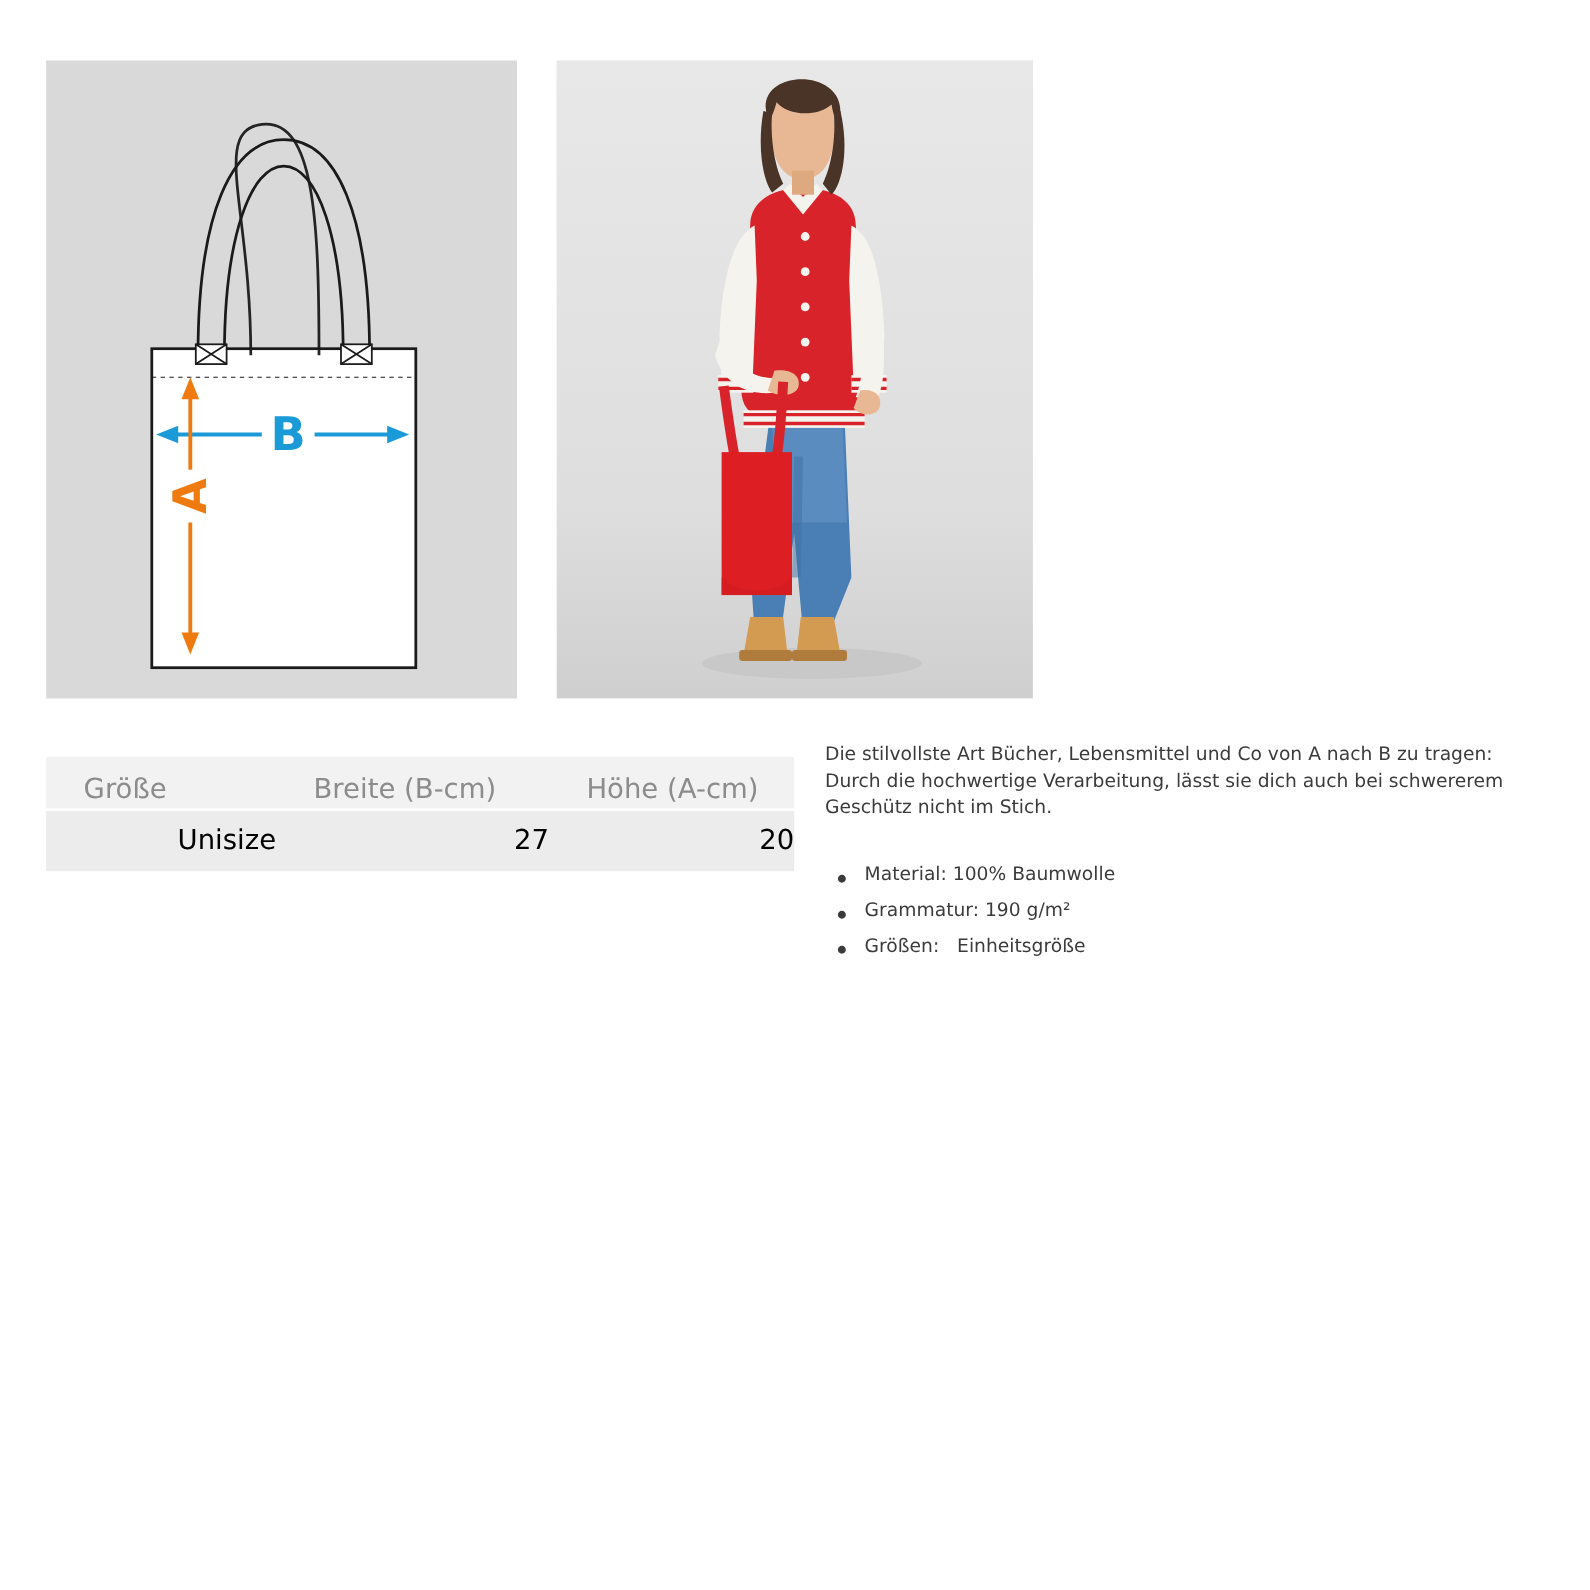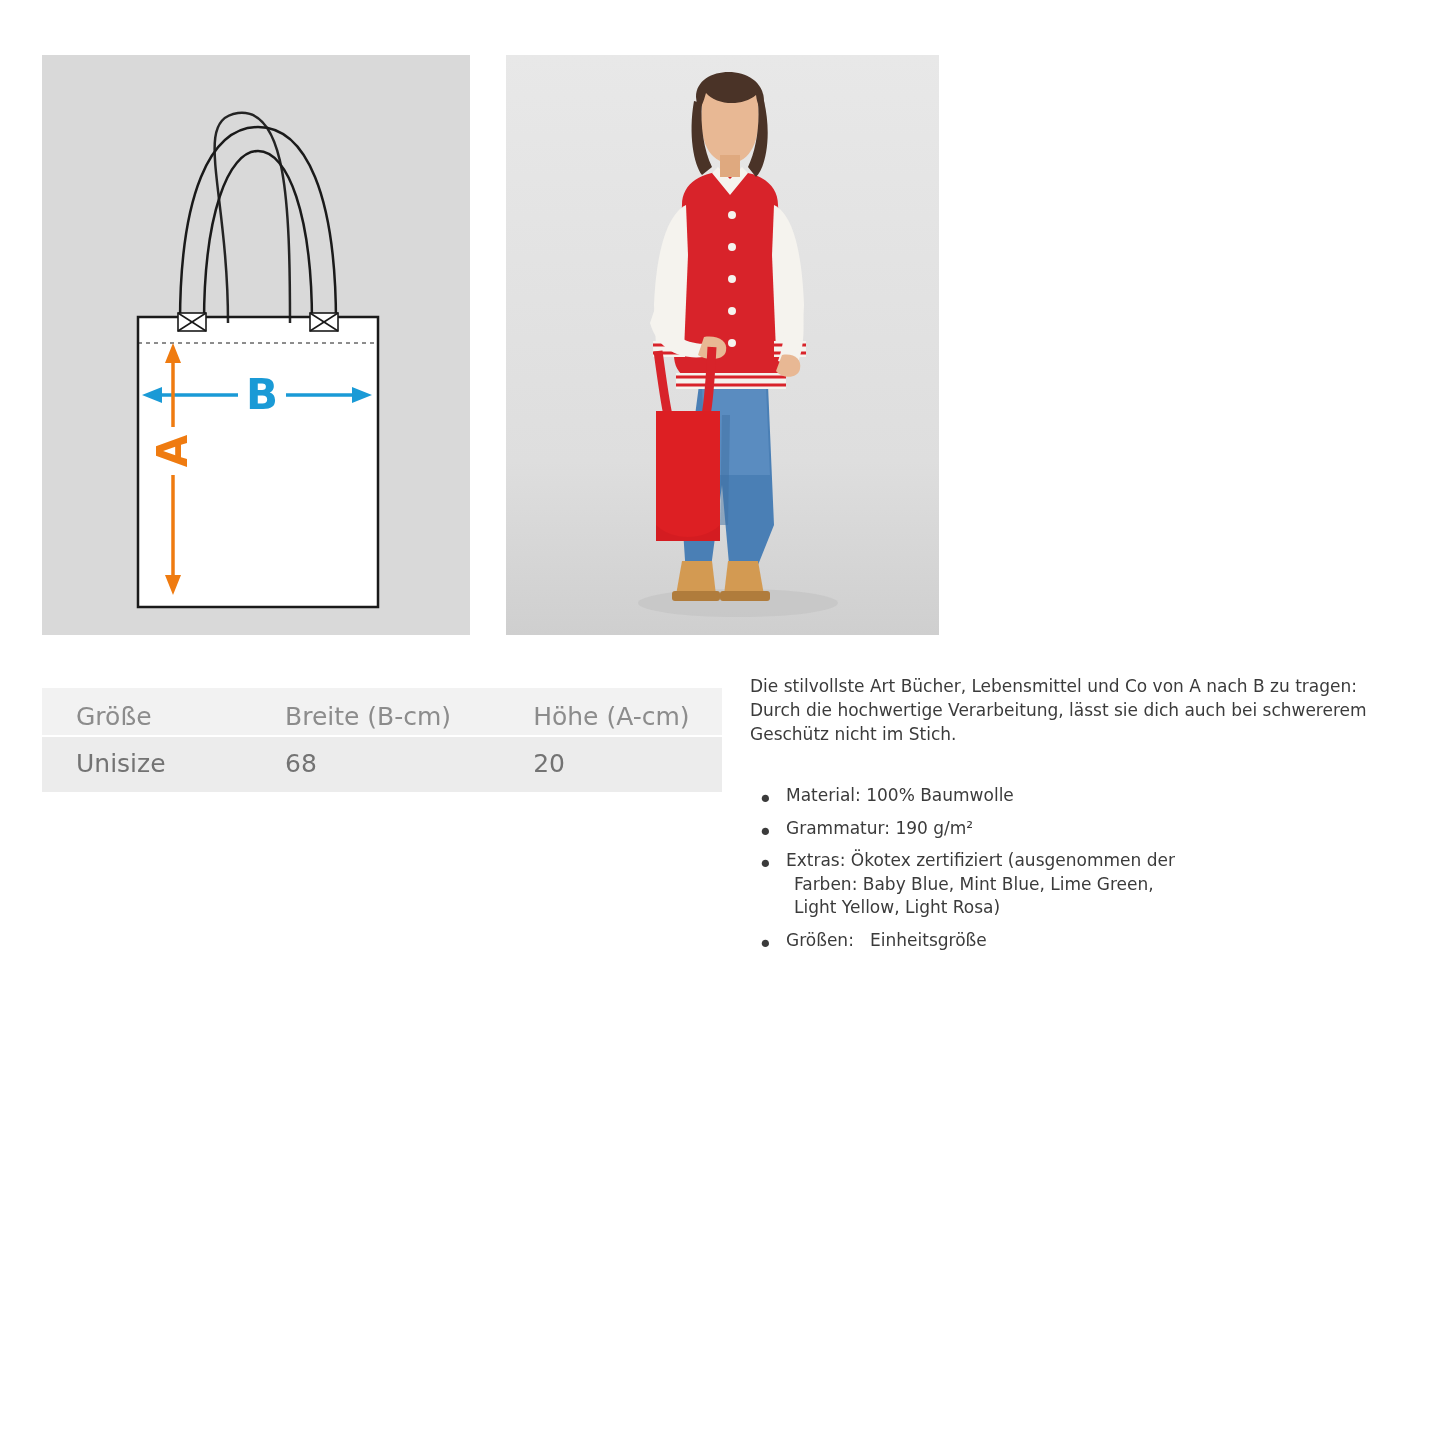--- a/index.html
+++ b/index.html
@@ -51,24 +51,24 @@
     color: #8c8c8c;
   }
   .size-table th {
     font-weight: normal;
     text-align: left;
     padding: 14px 0 4px 34px;
     background: #f2f2f2;
     border-bottom: 2px solid #ffffff;
   }
   .size-table td {
-    text-align: left;
+    text-align: right;
     padding: 12px 0 14px 34px;
     background: #ececec;
-    color: #737373;
+    color: #000000;
   }
   .col-size   { width: 200px; }
   .col-width  { width: 255px; }
   .col-height { width: 225px; }
 
   
   .desc {
     position: absolute;
     left: 750px;
     top: 674px;
@@ -248,38 +248,33 @@
   <thead>
     <tr>
       <th class="col-size">Größe</th>
       <th class="col-width">Breite (B-cm)</th>
       <th class="col-height">Höhe (A-cm)</th>
     </tr>
   </thead>
   <tbody>
     <tr>
       <td>Unisize</td>
-      <td>68</td>
+      <td>27</td>
       <td>20</td>
     </tr>
   </tbody>
 </table>
 
 <div class="desc">
   <p>Die stilvollste Art Bücher, Lebensmittel und Co von A nach B zu tragen: Durch die hochwertige Verarbeitung, lässt sie dich auch bei schwererem Geschütz nicht im Stich.</p>
 
   <ul class="bullets">
     <li>
       <span>Material: 100% Baumwolle</span>
     </li>
     <li>
       <span>Grammatur: 190 g/m²</span>
     </li>
     <li>
-      <span>Extras: Ökotex zertifiziert (ausgenommen der</span>
-      <span class="indent-line">Farben: Baby Blue, Mint Blue, Lime Green,</span>
-      <span class="indent-line">Light Yellow, Light Rosa)</span>
-    </li>
-    <li>
       <span class="nowrap-gap">Größen:   Einheitsgröße</span>
     </li>
   </ul>
 </div>
 
 </body></html>

